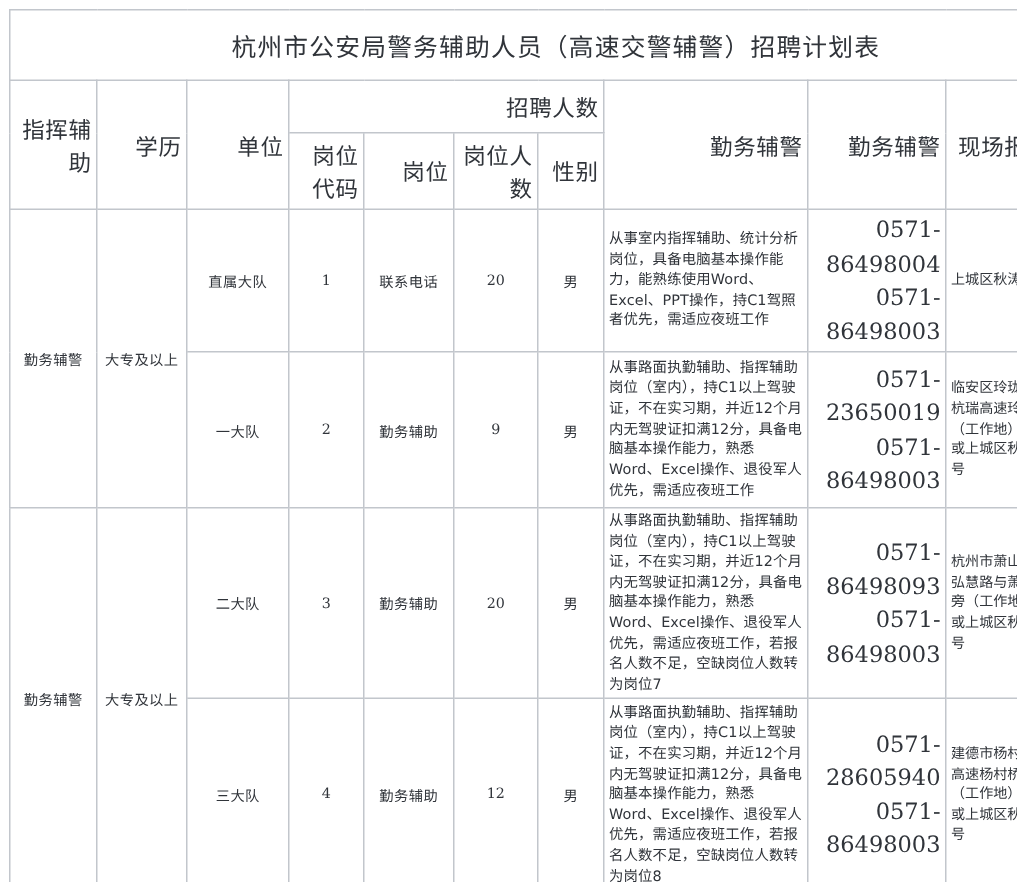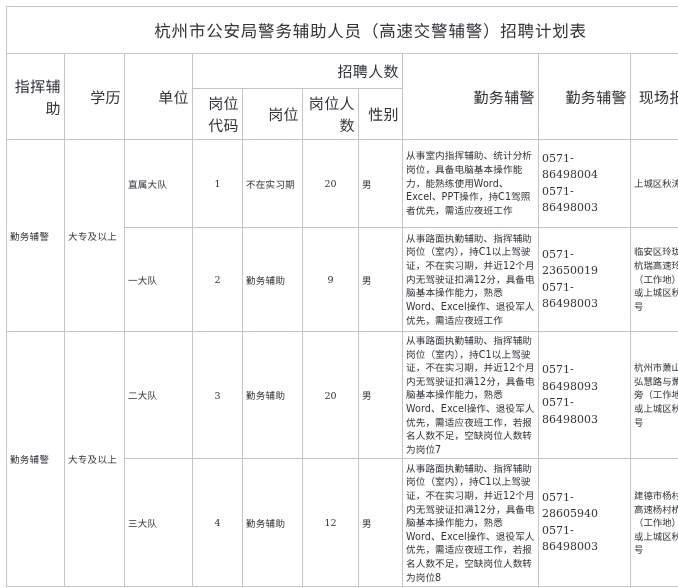--- a/index.html
+++ b/index.html
@@ -50,39 +50,39 @@
     text-align: right;
     font-size: 15px;
     letter-spacing: 0.4px;
     color: #30343a;
     font-family: Liberation Mono, monospace;
   }
   .hdr-tall { height: 76px; }
   .hdr-top { height: 30px; }
   .hdr-sub { height: 46px; }
   .c-center {
-    text-align: left;
+    text-align: center;
     font-size: 9.5px;
     letter-spacing: 0.3px;
   }
   .c-num {
     text-align: center;
     font-size: 9.5px;
     font-family: "DejaVu Serif", "Liberation Serif", serif;
   }
   .c-req {
     text-align: left;
     font-size: 9.6px;
     line-height: 1.42;
     padding: 4px 4px;
     letter-spacing: 0.1px;
   }
   .c-tel {
-    text-align: left;
-    font-size: 11px;
+    text-align: right;
+    font-size: 15px;
     line-height: 1.5;
     font-family: "DejaVu Serif", "Liberation Serif", serif;
     white-space: pre-line;
   }
   .c-addr {
     text-align: left;
     font-size: 9.4px;
     line-height: 1.45;
     padding: 3px 4px;
     white-space: pre-line;
@@ -138,21 +138,21 @@
         <td class="hdr hdr-sub">岗位</td>
         <td class="hdr hdr-sub">岗位人数</td>
         <td class="hdr hdr-sub">性别</td>
       </tr>
 
       <tr class="r1">
         <td class="c-center" rowspan="2">勤务辅警</td>
         <td class="c-center" rowspan="2">大专及以上</td>
         <td class="c-center">直属大队</td>
         <td class="c-num">1</td>
-        <td class="c-center">不在实习期</td>
+        <td class="c-center">联系电话</td>
         <td class="c-num">20</td>
         <td class="c-center">男</td>
         <td class="c-req">从事室内指挥辅助、统计分析岗位，具备电脑基本操作能力，能熟练使用Word、Excel、PPT操作，持C1驾照者优先，需适应夜班工作</td>
         <td class="c-tel">0571-86498004
 0571-86498003</td>
         <td class="c-addr">上城区秋涛北路413号</td>
       </tr>
 
       <tr class="r2">
         <td class="c-center">一大队</td>

